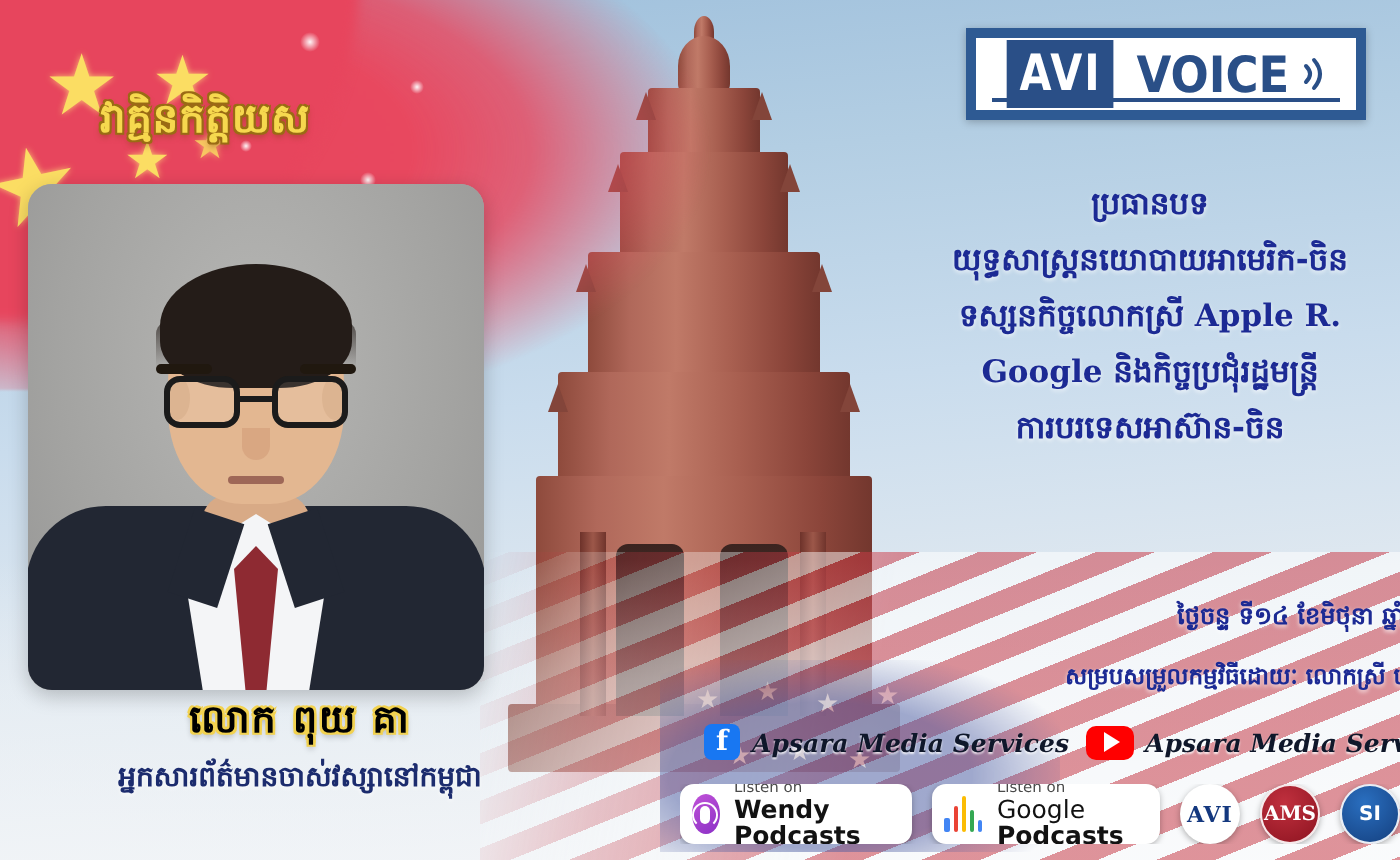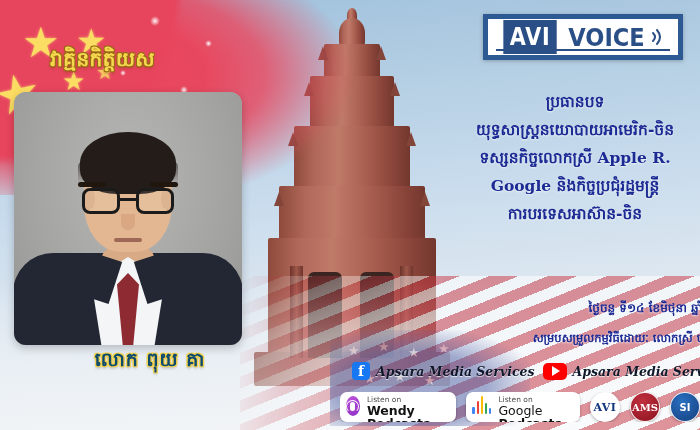--- a/index.html
+++ b/index.html
@@ -225,21 +225,21 @@
 
   
   .name-block {
     position: absolute;
     left: 0; top: 347px; width: 300px;
     text-align: center;
   }
   .name {
     font-size: 19px;
     font-weight: 700;
-    color: #0c4a6e;
+    color: #000000;
     letter-spacing: 1px;
     text-shadow:
       -1.2px -1.2px 0 #f2d24f, 1.2px -1.2px 0 #f2d24f,
       -1.2px  1.2px 0 #f2d24f, 1.2px  1.2px 0 #f2d24f,
        0 2px 3px rgba(0,0,0,.3);
     white-space: nowrap;
   }
   .role {
     margin-top: 4px;
     font-size: 14px;
@@ -315,21 +315,21 @@
   }
 
   
   .badge-row {
     position: absolute;
     left: 340px; top: 392px;
     display: flex; align-items: center; gap: 10px;
     width: 360px; overflow: hidden;
   }
   .pbadge {
-    display: flex; gap: 7px;
+    display: flex; align-items: center; gap: 7px;
     background: #ffffff;
     border-radius: 7px;
     padding: 4px 9px 4px 6px;
     box-shadow: 0 1px 3px rgba(0,0,0,.28);
     height: 30px;
   }
   .pbadge .txt { line-height: 1.05; }
   .pbadge .small { font-size: 7.5px; color: #4a4a4a; }
   .pbadge .big { font-size: 12.5px; font-weight: 700; color: #121212; }
   .pbadge .big.gp { font-weight: 400; }
@@ -453,20 +453,21 @@
       <div class="p-lens l"></div>
       <div class="p-bridge"></div>
       <div class="p-lens r"></div>
     </div>
     <div class="p-nose"></div>
     <div class="p-mouth"></div>
   </div>
 
   <div class="name-block">
     <div class="name">លោក ពុយ គា</div>
+    <div class="role">អ្នកសារព័ត៌មានចាស់វស្សានៅកម្ពុជា</div>
   </div>
 
   <div class="headline">
     <div class="ln">ប្រធានបទ</div>
     <div class="ln">យុទ្ធសាស្ត្រនយោបាយអាមេរិក-ចិន</div>
     <div class="ln"><span>ទស្សនកិច្ចលោកស្រី </span><span class="lat">Apple R.</span></div>
     <div class="ln"><span class="lat">Google</span><span> និងកិច្ចប្រជុំរដ្ឋមន្ត្រី</span></div>
     <div class="ln">ការបរទេសអាស៊ាន-ចិន</div>
   </div>
 

